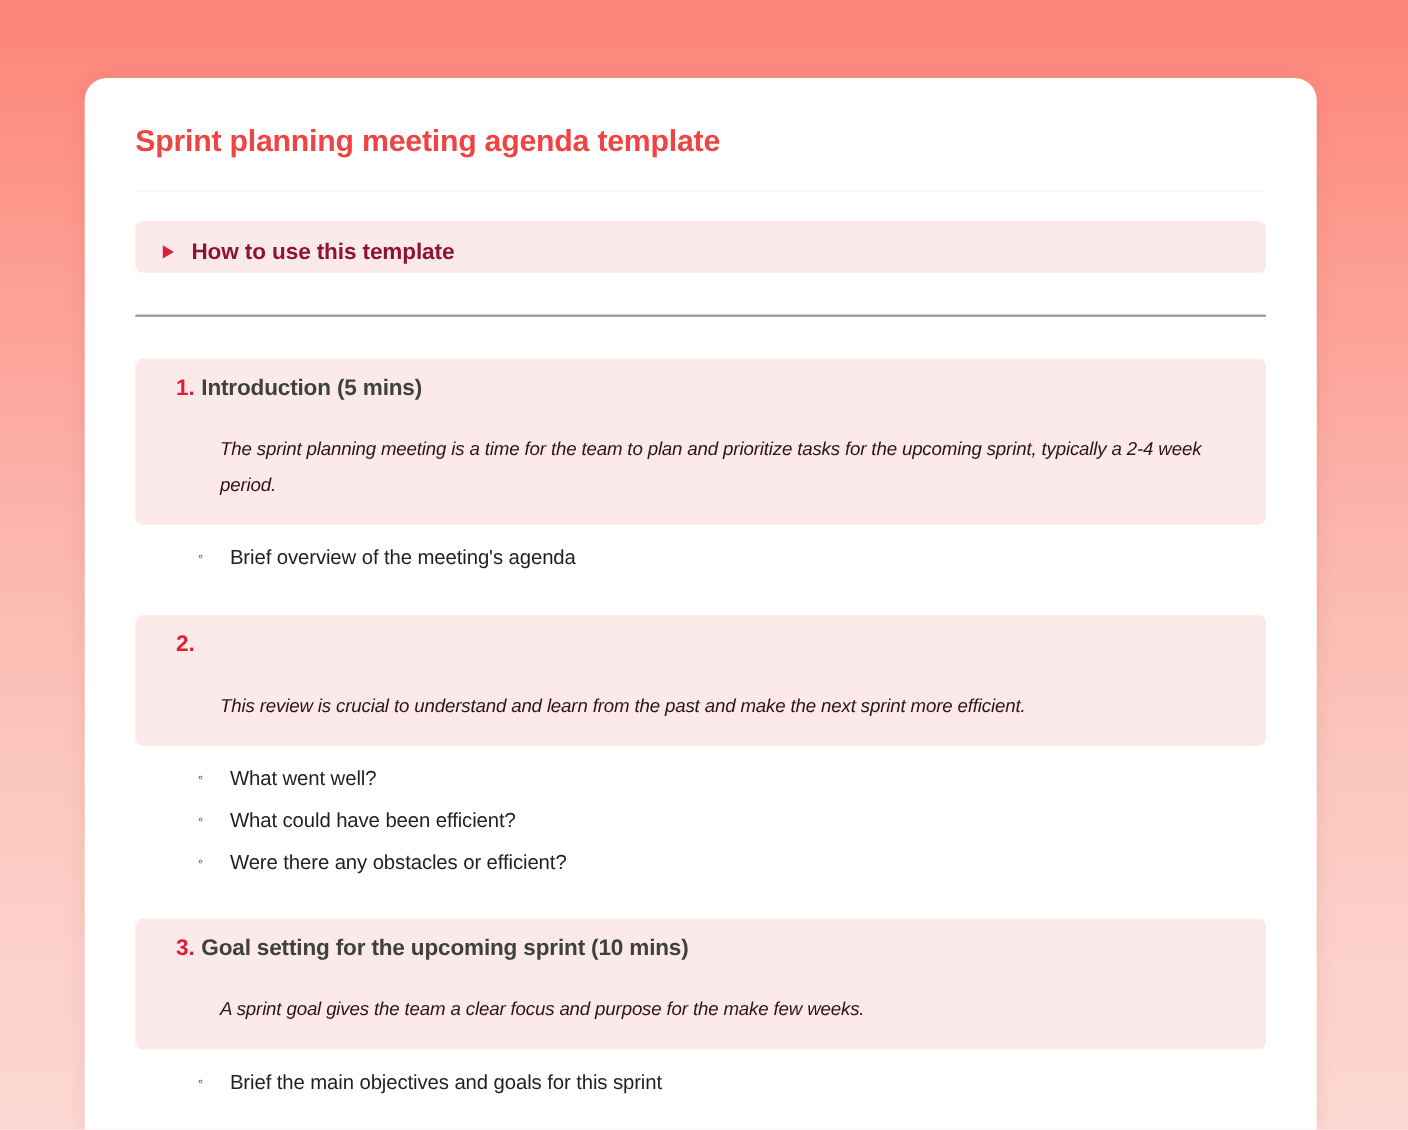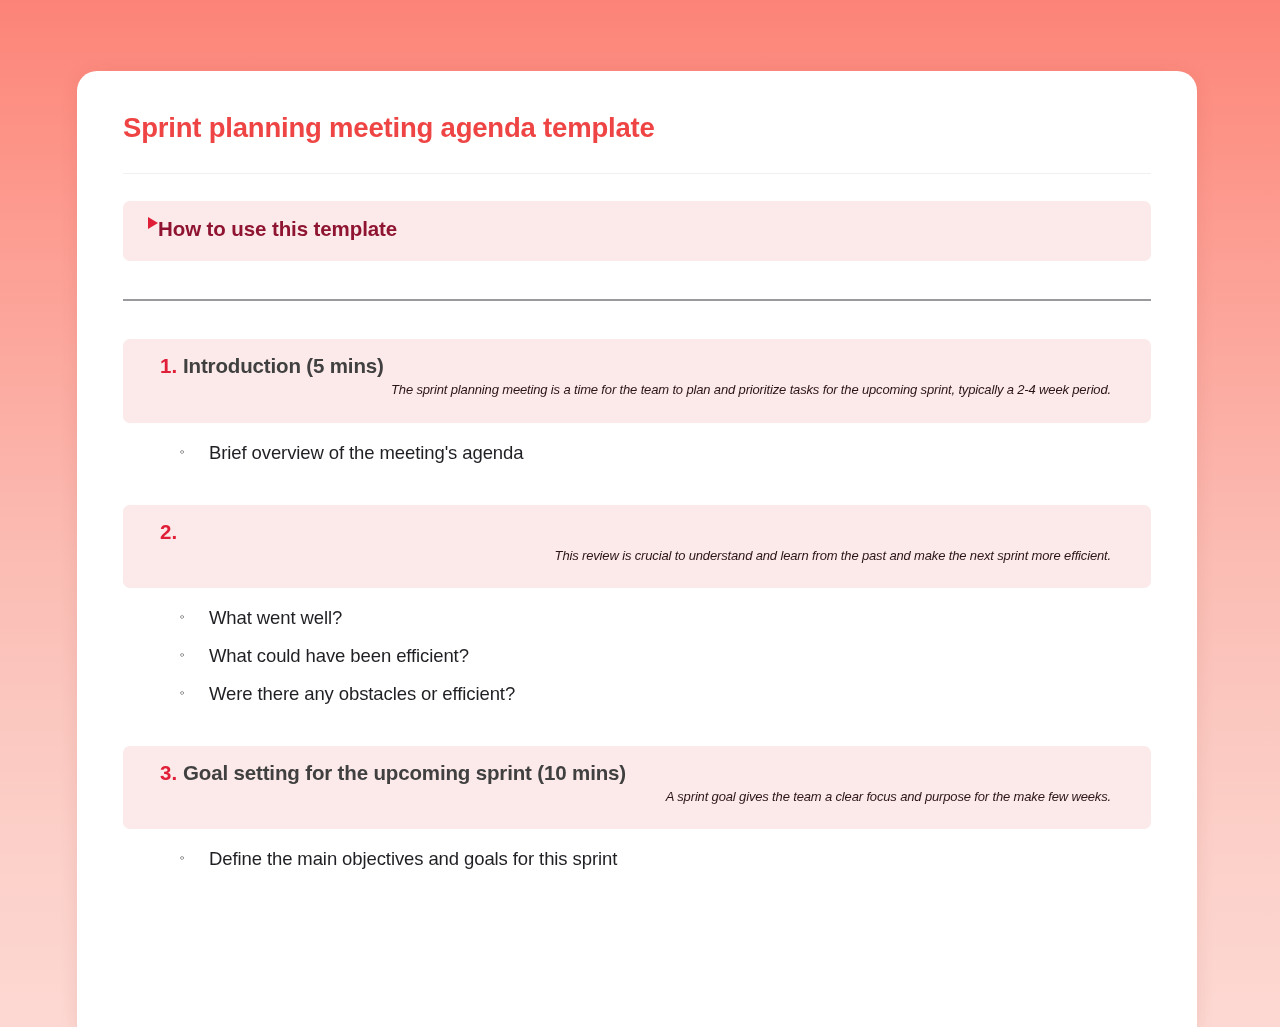--- a/index.html
+++ b/index.html
@@ -56,22 +56,24 @@
     height: 1px;
     background: #f0f0f2;
     margin-top: 28px;
   }
 
   
   .collapsible {
     margin-top: 27px;
     background: #FCE9E9;
     border-radius: 7px;
-    padding: 16px 20px 20px 20px;
+    padding: 16px 20px 7px 20px;
     display: flex;
+    align-items: center;
+    gap: 16px;
     cursor: pointer;
   }
 
   .tri-icon {
     width: 0;
     height: 0;
     border-left: 10px solid #E01E37;
     border-top: 6.5px solid transparent;
     border-bottom: 6.5px solid transparent;
     flex: 0 0 auto;
@@ -118,29 +120,28 @@
   }
 
   .section-title {
     font-size: 20.5px;
     font-weight: 700;
     color: #404040;
     letter-spacing: -0.15px;
   }
 
   .section-desc {
-    font-size: 13px;
+    font-size: 17px;
     font-style: italic;
     color: #2b1418;
     line-height: 1.88;
-    margin-top: 0;
+    margin-top: 28px;
     padding-left: 57px;
     padding-right: 20px;
     letter-spacing: -0.15px;
-    text-align: right;
   }
 
   
   .bullet-list {
     list-style: none;
     margin-top: 17px;
     padding-left: 57px;
   }
 
   .bullet-item {
@@ -225,19 +226,19 @@
       <div class="section-block">
         <div class="section-head">
           <span class="section-num">3.</span>
           <span class="section-title">Goal setting for the upcoming sprint (10 mins)</span>
         </div>
         <div class="section-desc">A sprint goal gives the team a clear focus and purpose for the make few weeks.</div>
       </div>
       <ul class="bullet-list">
         <li class="bullet-item">
           <span class="bullet-marker">◦</span>
-          <span class="bullet-text">Define the main objectives and goals for this sprint</span>
+          <span class="bullet-text">Brief the main objectives and goals for this sprint</span>
         </li>
       </ul>
     </div>
 
   </div>
 </div>
 
 </body></html>

